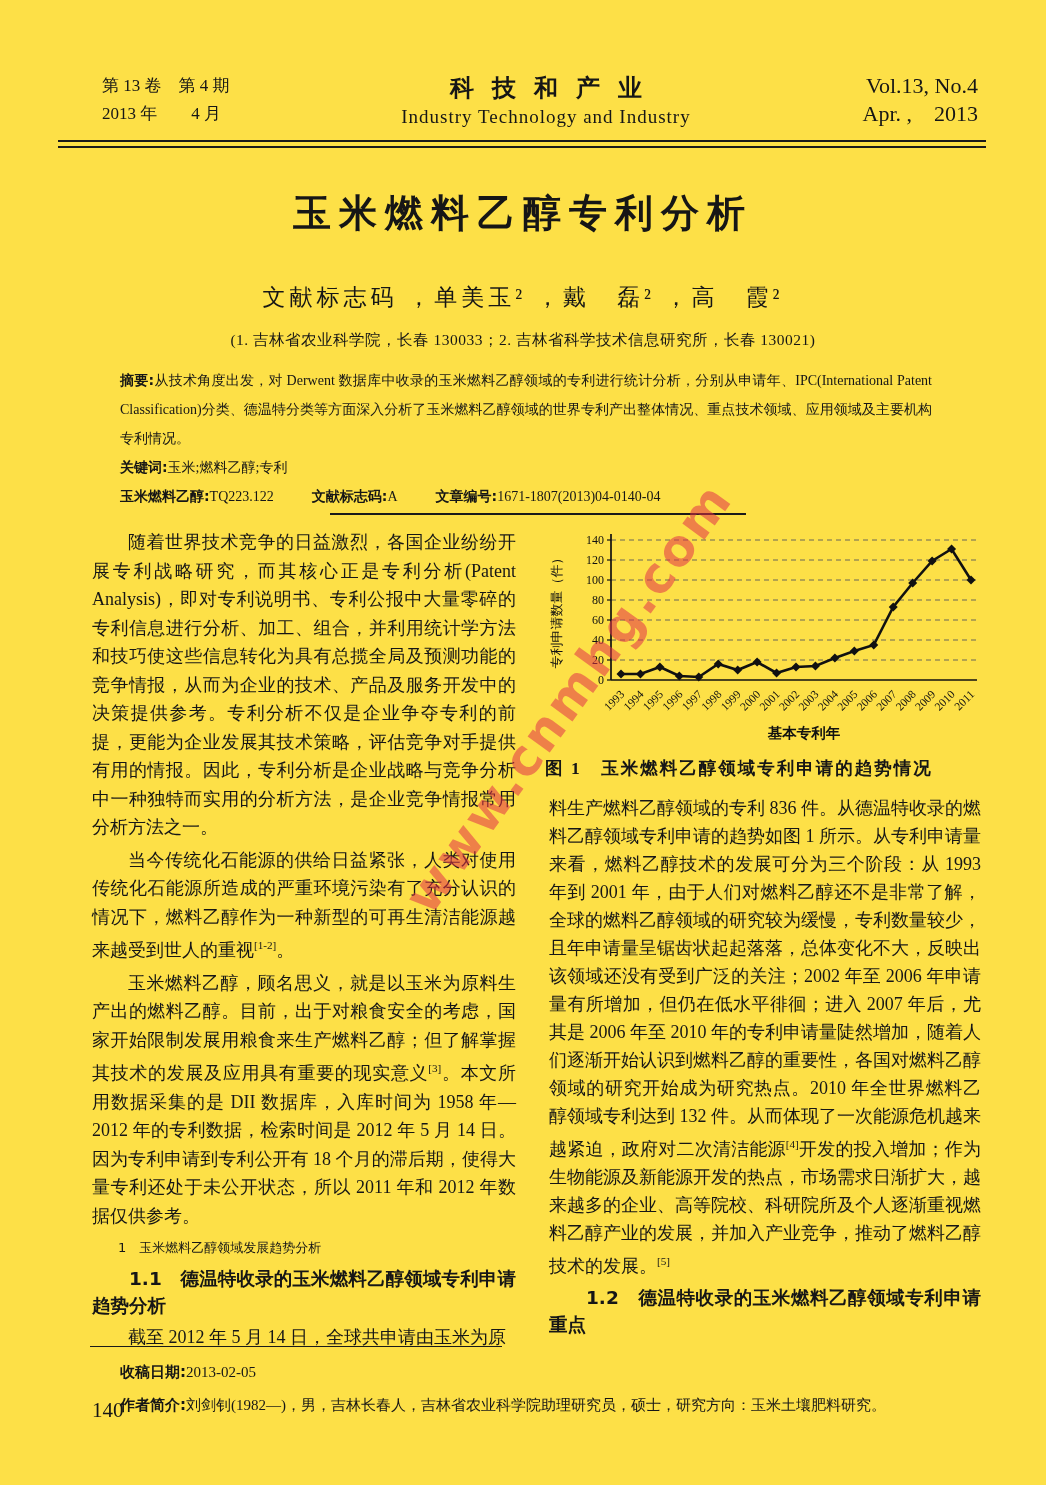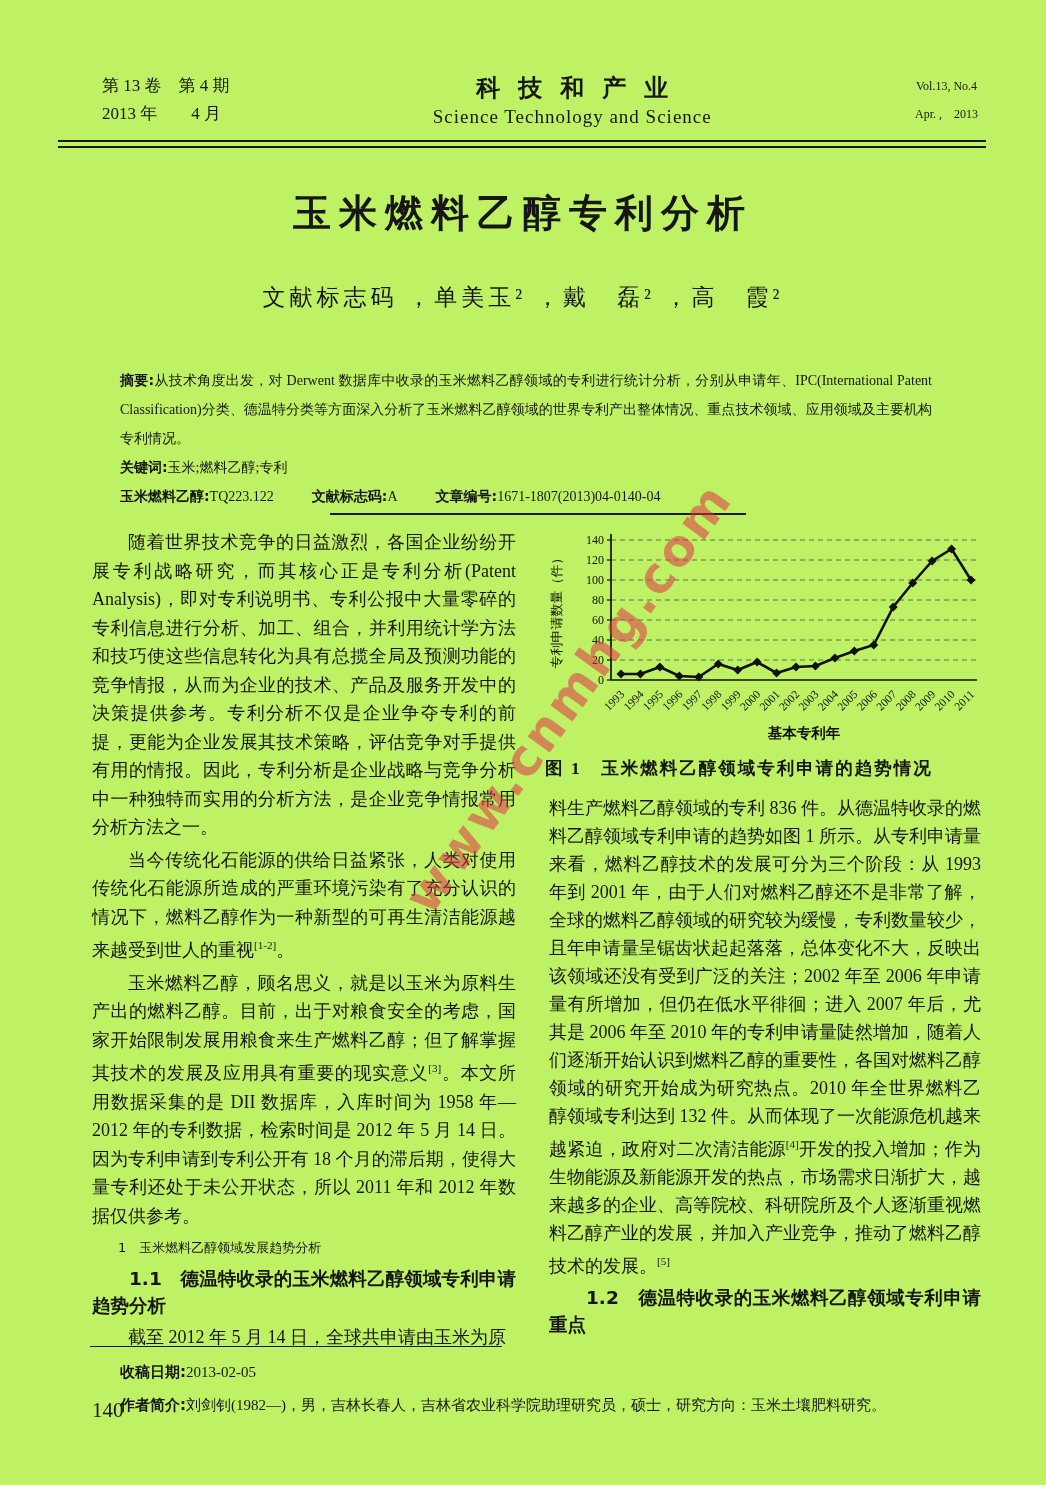--- a/index.html
+++ b/index.html
@@ -1,28 +1,28 @@
 <!DOCTYPE html>
 <html><head>
 <meta charset="utf-8">
 <style>
   html,body{margin:0;padding:0;background:#e8e8e8;}
   .page{
     position:relative;width:1046px;height:1485px;margin:0 auto;
-    background:#bef264;color:#161616;overflow:hidden;
+    background:#fde047;color:#161616;overflow:hidden;
     font-family:"Liberation Serif","DejaVu Serif",serif;
   }
   
   .journal-header{position:absolute;top:72px;left:60px;width:926px;height:62px;
     display:flex;justify-content:space-between;align-items:flex-start;}
   .jh-left{font-size:17px;line-height:28px;padding-left:42px;white-space:nowrap;}
   .jh-center{text-align:center;flex:1;}
   .jh-cn{font-size:24px;letter-spacing:18px;font-weight:600;text-indent:18px;}
   .jh-en{font-size:19px;margin-top:2px;letter-spacing:1px;}
-  .jh-right{font-size:12px;line-height:28px;text-align:center;padding-right:8px;white-space:nowrap;}
+  .jh-right{font-size:22px;line-height:28px;text-align:right;padding-right:8px;white-space:nowrap;}
   .double-rule{position:absolute;top:140px;left:58px;width:928px;height:4px;
     border-top:2px solid #1a1a1a;border-bottom:2px solid #1a1a1a;}
   
   .article-title{position:absolute;top:188px;left:0;width:100%;text-align:center;
     font-size:38px;font-weight:bold;letter-spacing:8px;
     font-family:"DejaVu Sans","Liberation Sans",sans-serif;}
   .authors{position:absolute;top:282px;left:0;width:100%;text-align:center;
     font-size:23px;letter-spacing:4px;}
   .affiliation{position:absolute;top:330px;left:0;width:100%;text-align:center;
     font-size:15.5px;letter-spacing:.5px;}
@@ -67,31 +67,32 @@
 
 <div class="page">
 
   <div class="journal-header">
     <div class="jh-left">
       <div>第 13 卷　第 4 期</div>
       <div>2013 年　　4 月</div>
     </div>
     <div class="jh-center">
       <div class="jh-cn">科技和产业</div>
-      <div class="jh-en">Science Technology and Science</div>
+      <div class="jh-en">Industry Technology and Industry</div>
     </div>
     <div class="jh-right">
       <div>Vol.13, No.4</div>
       <div>Apr. ,　2013</div>
     </div>
   </div>
   <div class="double-rule"></div>
 
   <div class="article-title">玉米燃料乙醇专利分析</div>
   <div class="authors">文献标志码 ，单美玉² ，戴　磊² ，高　霞²</div>
+  <div class="affiliation">(1. 吉林省农业科学院，长春 130033；2. 吉林省科学技术信息研究所，长春 130021)</div>
 
   <div class="abstract-block">
     <p class="noindent" style="margin:0;"><span class="lbl">摘要:</span><span>从技术角度出发，对 Derwent 数据库中收录的玉米燃料乙醇领域的专利进行统计分析，分别从申请年、IPC(International Patent Classification)分类、德温特分类等方面深入分析了玉米燃料乙醇领域的世界专利产出整体情况、重点技术领域、应用领域及主要机构专利情况。</span></p>
     <p class="noindent" style="margin:0;"><span class="lbl">关键词:</span><span>玉米;燃料乙醇;专利</span></p>
     <p class="noindent meta-line" style="margin:0;"><span class="seg"><span class="lbl">玉米燃料乙醇:</span><span>TQ223.122</span></span><span class="seg"><span class="lbl">文献标志码:</span><span>A</span></span><span class="seg"><span class="lbl">文章编号:</span><span>1671-1807(2013)04-0140-04</span></span></p>
   </div>
   <div class="short-rule"></div>
 
   <div class="columns">
     <div class="col col-left">

